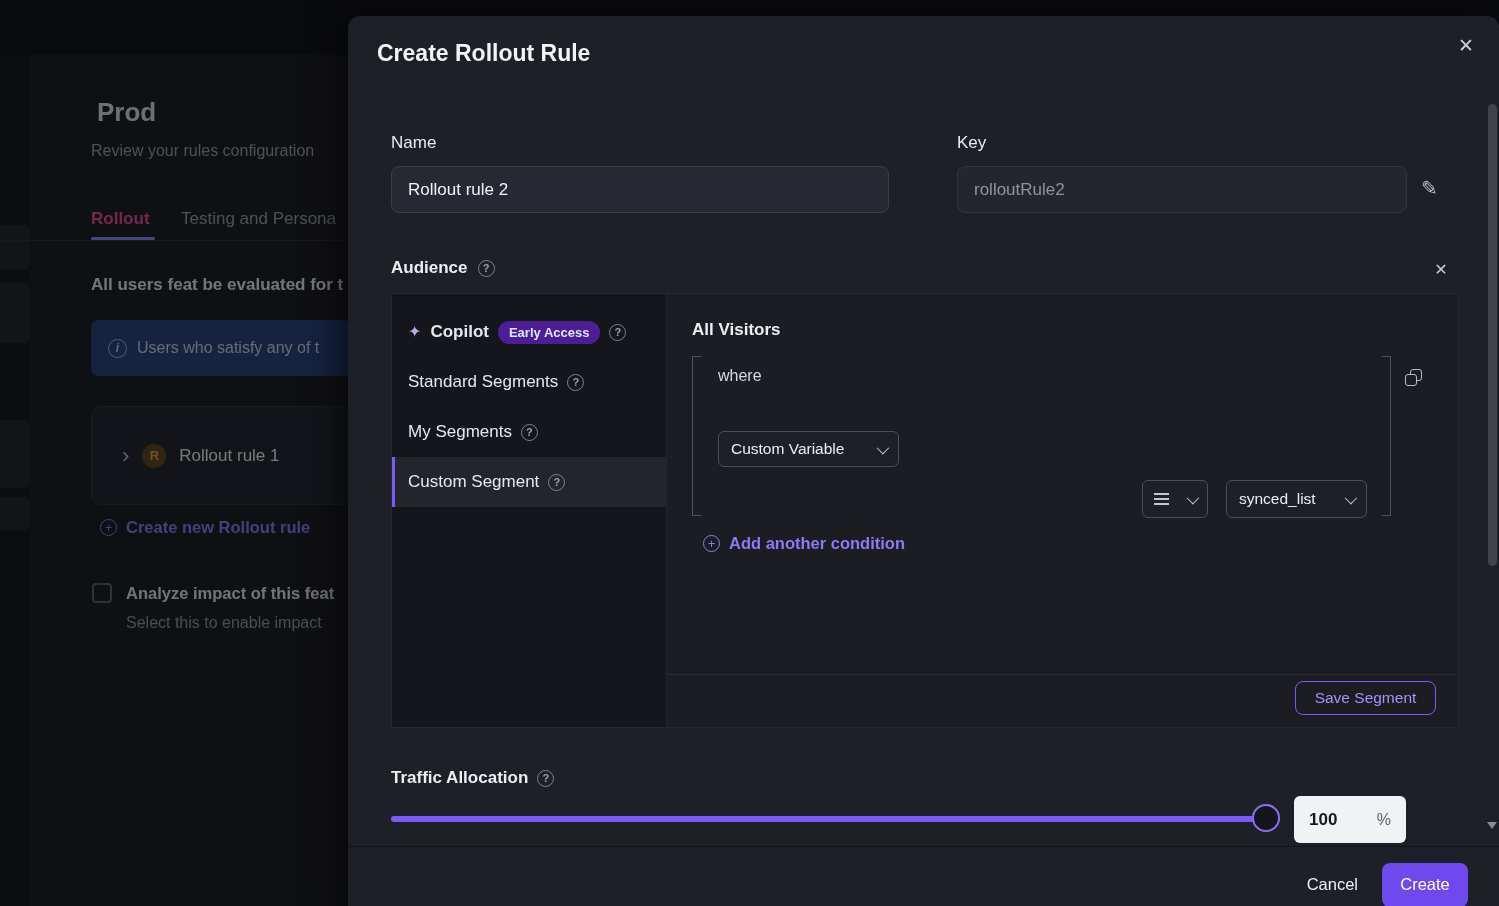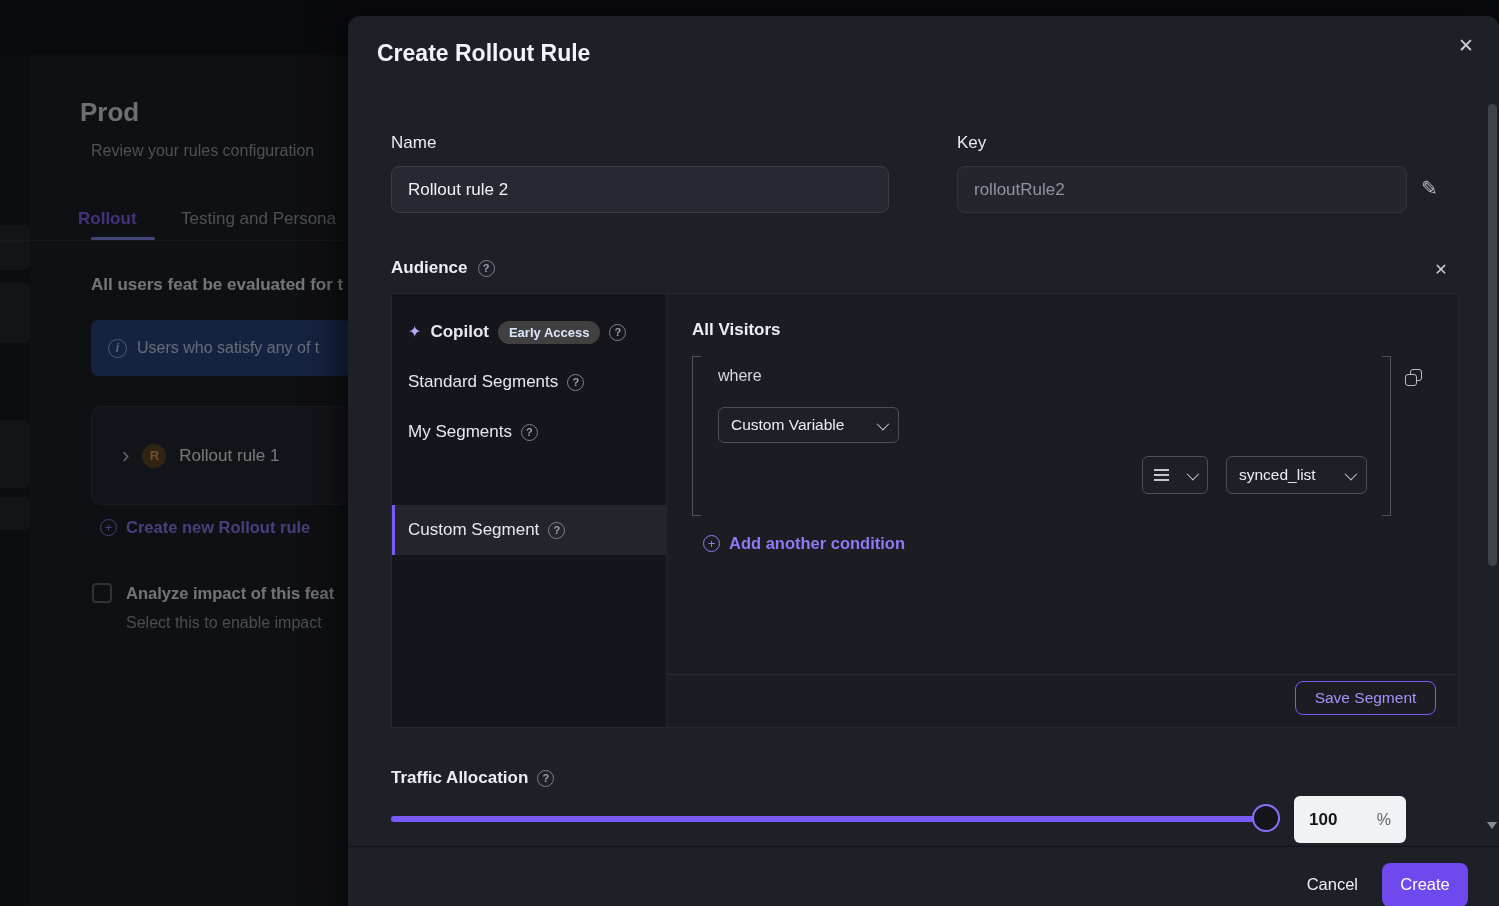--- a/index.html
+++ b/index.html
@@ -4,23 +4,23 @@
 <style>
   * { margin:0; padding:0; box-sizing:border-box; }
   body { background:#0b0c0f; font-family:"Liberation Sans", sans-serif; }
   .stage{position:relative;width:1499px;height:906px;background:#17181c;overflow:hidden;color:#e8eaef;font-family:"Liberation Sans",sans-serif;}
 
   
   .bg-topbar{position:absolute;left:0;top:0;width:100%;height:55px;background:#0d0e11;}
   .bg-rail{position:absolute;left:0;top:55px;width:30px;height:851px;background:#101115;}
   .rail-block{position:absolute;left:0;width:30px;background:#1f2027;border-radius:0 6px 6px 0;}
   .rb1{top:170px;height:45px;} .rb2{top:228px;height:60px;} .rb3{top:365px;height:68px;} .rb4{top:442px;height:33px;}
-  .bg-title{position:absolute;left:80px;top:97px;font-size:26px;font-weight:bold;color:#dcdee5;}
+  .bg-title{position:absolute;left:97px;top:97px;font-size:26px;font-weight:bold;color:#dcdee5;}
   .bg-subtitle{position:absolute;left:91px;top:142px;font-size:16px;color:#9a9da7;white-space:nowrap;}
-  .bg-tab1{position:absolute;left:78px;top:209px;font-size:17px;font-weight:600;color:#8b5cf6;}
+  .bg-tab1{position:absolute;left:91px;top:209px;font-size:17px;font-weight:600;color:#ec4899;}
   .bg-tab-underline{position:absolute;left:91px;top:237px;width:64px;height:3px;background:#7f8df0;border-radius:2px;}
   .bg-tab2{position:absolute;left:181px;top:209px;font-size:17px;color:#9b9ea8;white-space:nowrap;}
   .bg-tabline{position:absolute;left:0;top:240px;width:348px;height:1px;background:#2a2b31;}
   .bg-eval{position:absolute;left:91px;top:275px;font-size:17px;font-weight:bold;color:#e8eaef;white-space:nowrap;}
   .bg-banner{position:absolute;left:91px;top:320px;width:260px;height:56px;background:#24407a;border-radius:8px;display:flex;align-items:center;padding-left:17px;gap:10px;overflow:hidden;}
   .info-icon{flex:0 0 19px;width:19px;height:19px;border-radius:50%;border:1.5px solid #9db4ea;color:#bccaf0;font-size:12px;display:flex;align-items:center;justify-content:center;font-style:italic;font-weight:bold;}
   .bg-banner-text{font-size:16px;color:#ccd6ef;white-space:nowrap;}
   .bg-rulecard{position:absolute;left:91px;top:406px;width:260px;height:99px;background:#202128;border:1px solid #2e2f37;border-radius:10px;display:flex;align-items:center;padding-left:30px;gap:13px;overflow:hidden;}
   .chev-right{font-size:22px;color:#c0c3cc;line-height:1;}
   .r-badge{width:24px;height:24px;border-radius:50%;background:#5c431c;color:#e89b4a;font-size:13px;font-weight:bold;display:flex;align-items:center;justify-content:center;}
@@ -44,32 +44,32 @@
   .in-key{left:609px;top:150px;width:450px;background:#24262d;border-color:#32343c;color:#9094a0;}
   .edit-icon{position:absolute;left:1073px;top:160px;font-size:20px;color:#b9bcc6;cursor:pointer;}
   .audience-label-row{position:absolute;left:43px;top:242px;display:flex;align-items:center;gap:10px;}
   .audience-label{font-size:17px;font-weight:bold;color:#eceef3;}
   .qicon{width:17px;height:17px;border-radius:50%;border:1.5px solid #7e8290;color:#9ba0ad;font-size:11px;display:inline-flex;align-items:center;justify-content:center;font-weight:bold;flex:0 0 17px;cursor:pointer;}
   .audience-close{position:absolute;left:1080px;top:240px;width:26px;height:26px;font-size:16px;color:#c9ccd4;display:flex;align-items:center;justify-content:center;cursor:pointer;}
 
   .aud-box{position:absolute;left:43px;top:277px;width:1068px;height:435px;background:#1b1d23;border:1px solid #262730;}
   .seg-panel{position:absolute;left:0;top:0;width:275px;height:100%;background:#15161b;border-right:1px solid #26272e;padding-top:13px;}
   .seg-row{height:50px;display:flex;align-items:center;padding:0 16px;gap:9px;font-size:17px;color:#e6e8ee;cursor:pointer;}
-  .seg-row.selected{background:#23242c;border-left:3px solid #7a5af8;padding-left:13px;margin-top:48px;}
+  .seg-row.selected{background:#23242c;border-left:3px solid #7a5af8;padding-left:13px;}
   .seg-label{white-space:nowrap;}
   .seg-label.bold{font-weight:bold;}
   .sparkle-icon{color:#b9a7fa;font-size:16px;line-height:1;}
-  .ea-badge{background:#404040;color:#dbe6fb;font-size:13px;font-weight:bold;padding:4px 11px;border-radius:12px;white-space:nowrap;}
+  .ea-badge{background:#4c1d95;color:#dbe6fb;font-size:13px;font-weight:bold;padding:4px 11px;border-radius:12px;white-space:nowrap;}
 
   .seg-editor{position:absolute;left:275px;top:0;right:0;bottom:0;}
   .seg-title{position:absolute;left:25px;top:26px;font-size:17px;font-weight:bold;color:#eceef3;}
   .bracket-l{position:absolute;left:25px;top:62px;width:9px;height:160px;border-left:1.5px solid #50525c;border-top:1.5px solid #50525c;border-bottom:1.5px solid #50525c;}
   .bracket-r{position:absolute;left:715px;top:62px;width:9px;height:160px;border-right:1.5px solid #50525c;border-top:1.5px solid #50525c;border-bottom:1.5px solid #50525c;}
   .where-label{position:absolute;left:51px;top:73px;font-size:16px;color:#d8dae1;}
-  .dd{position:absolute;height:36px;border:1px solid #4c4e59;border-radius:6px;display:flex;align-items:center;padding:0 12px;gap:12px;font-size:15.5px;color:#eceef2;cursor:pointer;background:#1e2027;}
+  .dd{position:absolute;height:36px;border:1px solid #4c4e59;border-radius:6px;display:flex;align-items:center;padding:0 12px;gap:12px;font-size:15.5px;color:#eceef2;cursor:pointer;background:#1e2027;margin-top:24px;}
   .dd-type{left:51px;top:113px;width:181px;justify-content:space-between;}
   .dd-op{left:475px;top:162px;width:66px;height:38px;justify-content:space-between;padding:0 11px;}
   .dd-val{left:559px;top:162px;width:141px;height:38px;justify-content:space-between;}
   .chev-down{width:9px;height:9px;border-right:1.5px solid #c3c6cf;border-bottom:1.5px solid #c3c6cf;transform:rotate(45deg) translateY(-2px);flex:0 0 9px;}
   .list-icon{width:15px;height:12px;background:linear-gradient(#c3c6cf 0 2px,transparent 2px 5px,#c3c6cf 5px 7px,transparent 7px 10px,#c3c6cf 10px 12px);}
   .in-var{left:51px;top:162px;width:412px;height:38px;background:#20222a;border:1px solid #4c4e59;border-radius:6px;color:#f0f2f6;font-size:16px;padding:0 13px;position:absolute;font-family:"Liberation Sans",sans-serif;outline:none;}
   .copy-icon{position:absolute;left:738px;top:75px;width:20px;height:20px;cursor:pointer;}
   .copy-icon .back{position:absolute;left:5px;top:0;width:12px;height:12px;border:1.5px solid #b9bcc6;border-radius:3px;}
   .copy-icon .front{position:absolute;left:0;top:5px;width:12px;height:12px;border:1.5px solid #b9bcc6;border-radius:3px;background:#1b1d23;}
   .add-cond{position:absolute;left:36px;top:240px;}

